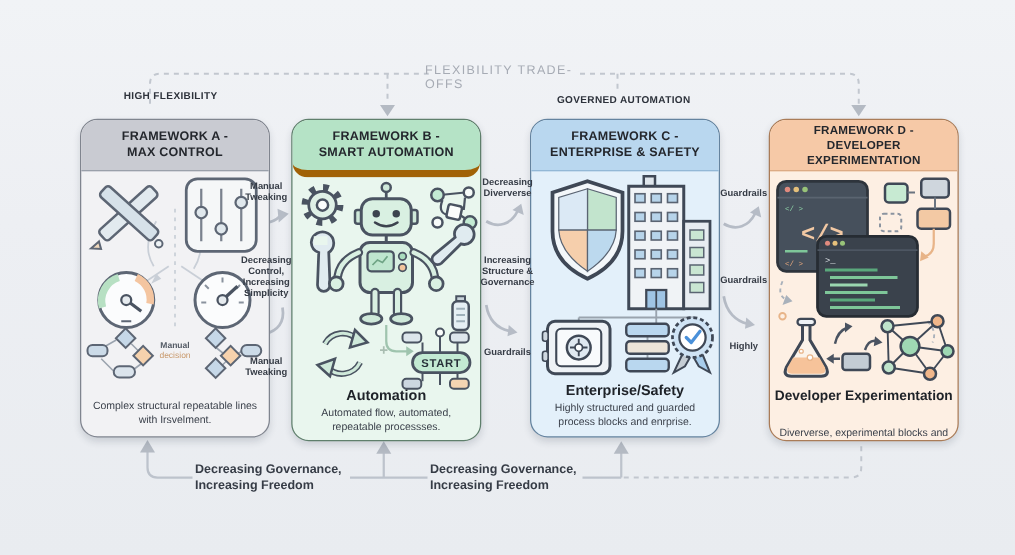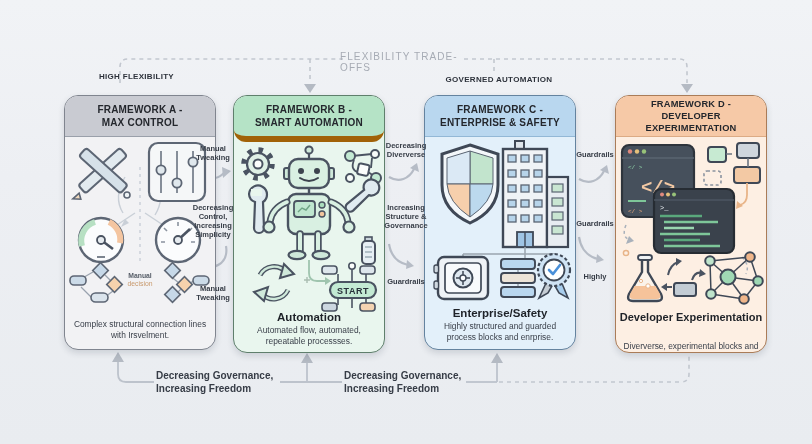--- a/index.html
+++ b/index.html
@@ -169,21 +169,21 @@
         <rect x="44" y="142" width="11" height="11" fill="#f6d2ad" stroke="#5d6674" stroke-width="1.6" transform="rotate(45 49.5 147.5)"></rect>
         <rect x="26" y="156" width="17" height="9" rx="4.5" fill="#dbe4ec" stroke="#5d6674" stroke-width="1.6"></rect>
         <rect x="102" y="128" width="11" height="11" fill="#c6d8e8" stroke="#5d6674" stroke-width="1.6" transform="rotate(45 107.5 133.5)"></rect>
         <rect x="114" y="142" width="11" height="11" fill="#f6d2ad" stroke="#5d6674" stroke-width="1.6" transform="rotate(45 119.5 147.5)"></rect>
         <rect x="128" y="139" width="16" height="9" rx="4.5" fill="#ccdbe8" stroke="#5d6674" stroke-width="1.6"></rect>
         <rect x="102" y="152" width="11" height="11" fill="#c6d8e8" stroke="#5d6674" stroke-width="1.6" transform="rotate(45 107.5 157.5)"></rect>
         <text x="75" y="141" text-anchor="middle" font-size="6.8" font-weight="700" fill="#555c66">Manual</text>
         <text x="75" y="149" text-anchor="middle" font-size="6.8" fill="#c99a6d">decision</text>
       </g>
     </svg>
-    <div class="card-desc">Complex structural connection lines with Irsvelment.</div>
+    <div class="card-desc">Complex structural repeatable lines with Irsvelment.</div>
   </div>
 
   <div class="card card-b">
     <div class="card-header">
       <div>FRAMEWORK B -</div>
       <div>SMART AUTOMATION</div>
     </div>
     <svg class="card-illustration" width="150" height="172" viewBox="0 0 150 172">
 
       <g>

